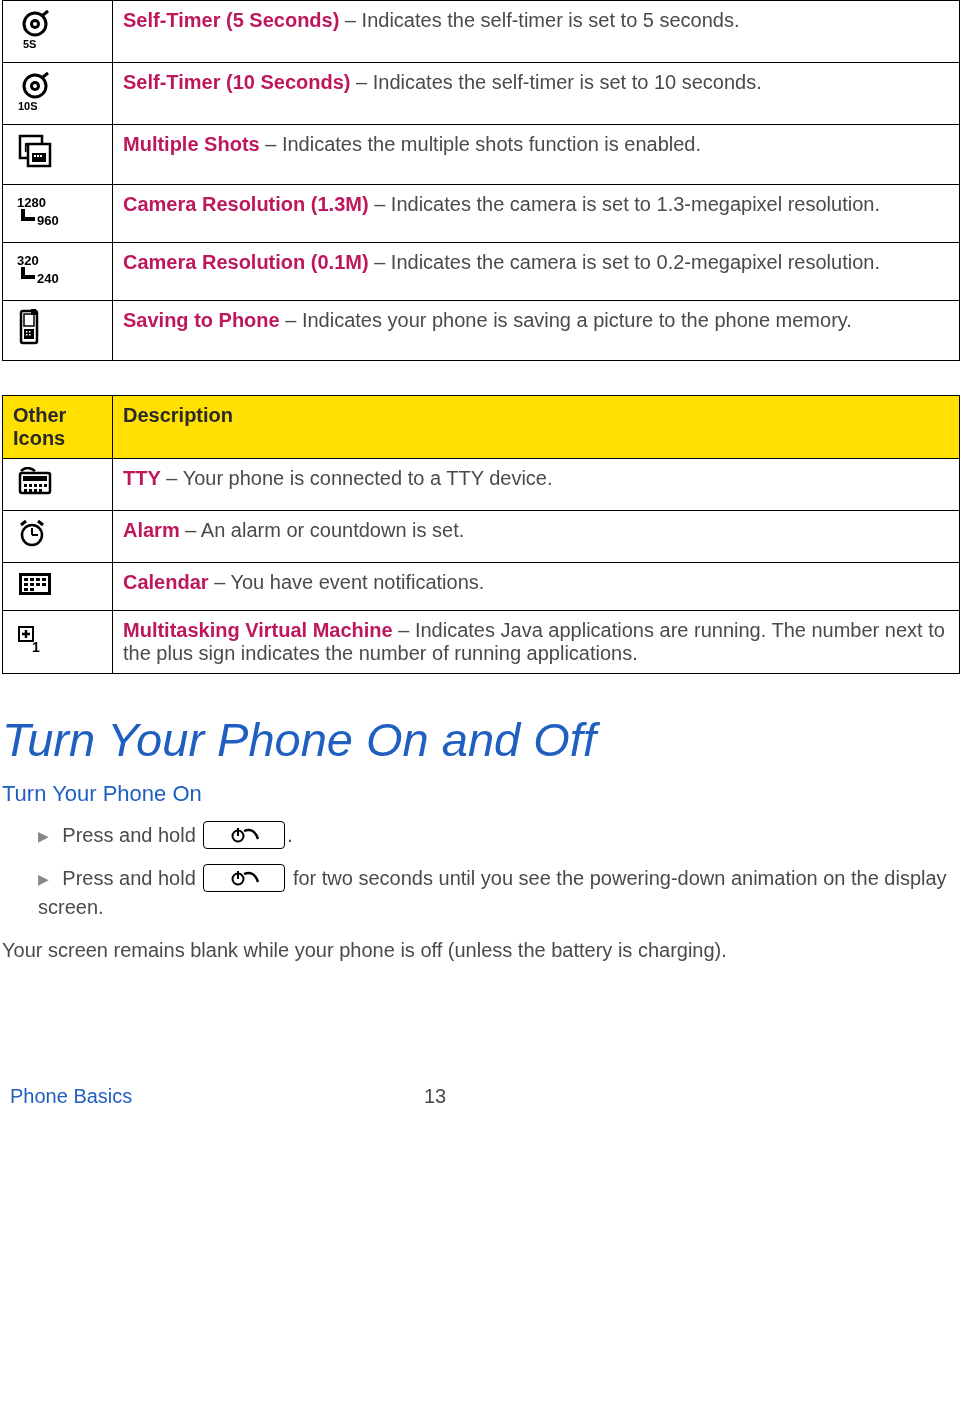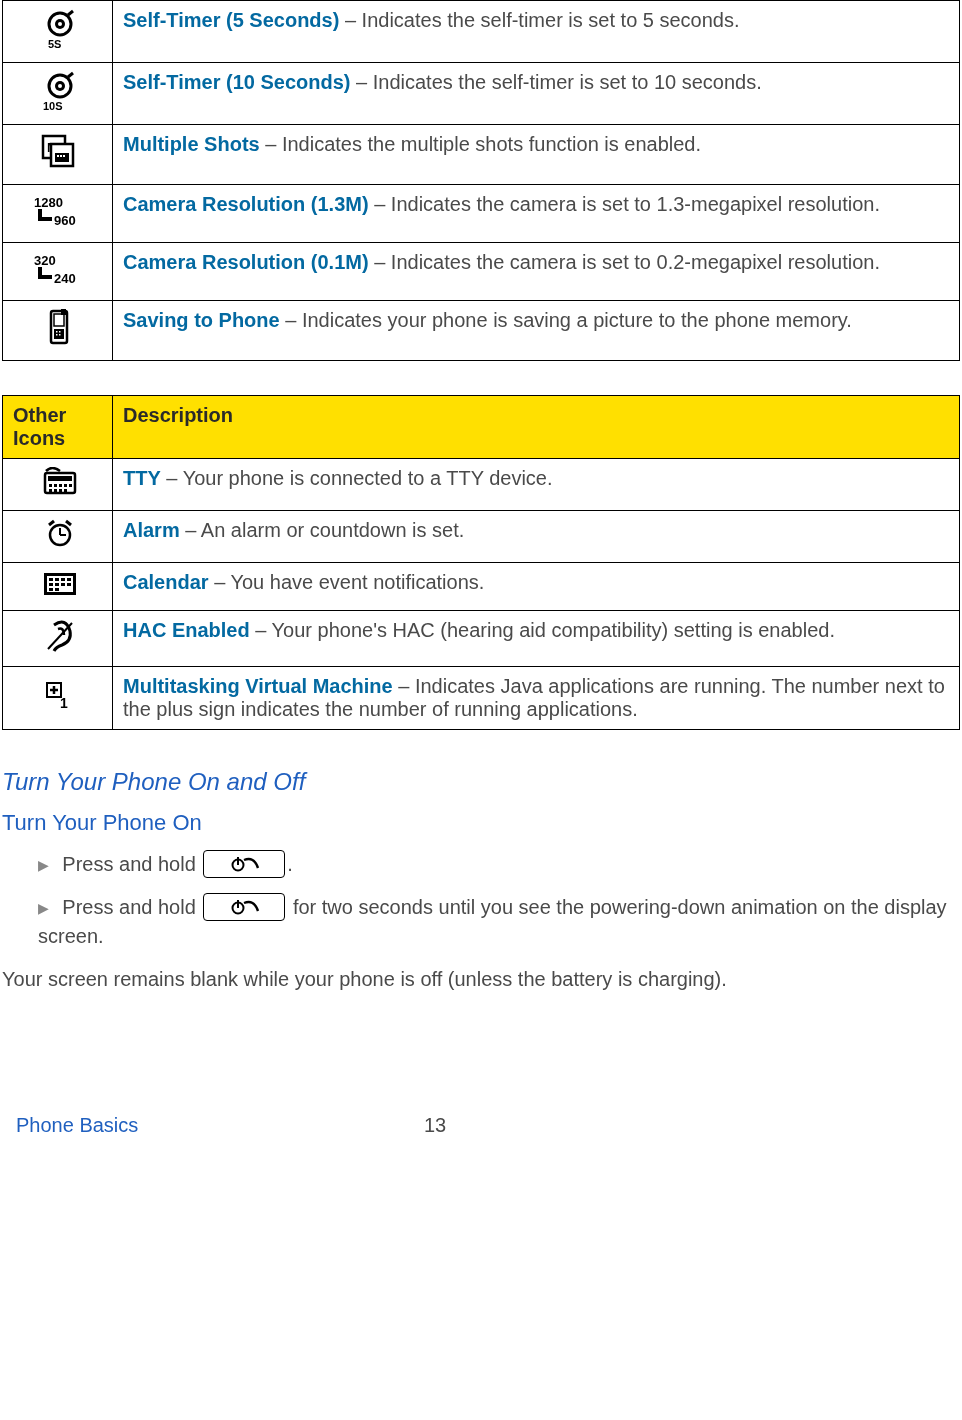--- a/index.html
+++ b/index.html
@@ -22,36 +22,36 @@
   }
   td, th {
     border: 1px solid #000;
     padding: 8px 10px;
     vertical-align: top;
     text-align: left;
   }
   .icon-cell {
     width: 110px;
     vertical-align: middle;
-    text-align: center;
+    text-align: left;
     padding-left: 14px;
   }
-  .desc-cell strong { color: #0369a1; font-weight: bold; }
+  .desc-cell strong { color: #be185d; font-weight: bold; }
   .hdr {
     background: #ffe000;
     font-weight: bold;
     color: #2a2a2a;
     margin-left: 6px;
   }
   .hdr-small { width: 110px; }
   h2.section {
     color: #1f5fbf;
     font-style: italic;
     font-weight: normal;
-    font-size: 24px;
+    font-size: 47px;
     margin: 38px 0 4px 2px;
   }
   h3.sub {
     color: #1f5fbf;
     font-weight: normal;
     font-size: 22px;
     margin: 14px 0 14px 2px;
   }
   .step {
     margin: 14px 0 14px 38px;
@@ -76,21 +76,21 @@
   }
   .key svg { position: absolute; left: 26px; top: 3px; }
   .para { margin: 4px 2px; line-height: 1.45; }
   .footer {
     position: relative;
     margin-top: 120px;
     width: 962px;
     color: #1f5fbf;
     font-size: 20px;
   }
-  .footer-left { position: absolute; left: 16px; }
+  .footer-left { position: absolute; left: 10px; }
   .footer-page { position: absolute; left: 424px; color: #4a4a4a; }
   .ico { display:inline-block; }
   svg { display: block; }
 </style>
 </head>
 <body>
 
 <div class="page">
 
 <table>
@@ -207,28 +207,20 @@
                 <rect x="7" y="12" width="4" height="3" fill="#000"></rect>
                 <rect x="13" y="12" width="4" height="3" fill="#000"></rect>
                 <rect x="19" y="12" width="4" height="3" fill="#000"></rect>
                 <rect x="25" y="12" width="4" height="3" fill="#000"></rect>
                 <rect x="7" y="17" width="4" height="3" fill="#000"></rect>
                 <rect x="13" y="17" width="4" height="3" fill="#000"></rect>
               </svg></span></td>
           <td class="desc-cell"><strong>Calendar</strong><span> – You have event notifications.</span></td>
         </tr>
         <tr>
-          <td class="icon-cell"><span class="ico"><svg xmlns="http://www.w3.org/2000/svg" width="32" height="34" viewBox="0 0 32 34">
-                <path d="M10 6 Q22 -2 26 12 Q28 22 18 26 Q12 28 10 32" fill="none" stroke="#000" stroke-width="3"></path>
-                <path d="M14 10 Q20 8 20 16" fill="none" stroke="#000" stroke-width="2.5"></path>
-                <line x1="4" y1="30" x2="28" y2="4" stroke="#000" stroke-width="2"></line>
-              </svg></span></td>
-          <td class="desc-cell"><strong>HAC Enabled</strong><span> – Your phone's HAC (hearing aid compatibility) setting is enabled.</span></td>
-        </tr>
-        <tr>
           <td class="icon-cell"><span class="ico"><svg xmlns="http://www.w3.org/2000/svg" width="30" height="30" viewBox="0 0 30 30">
                 <rect x="2" y="2" width="14" height="14" fill="#fff" stroke="#000" stroke-width="2"></rect>
                 <line x1="5" y1="9" x2="13" y2="9" stroke="#000" stroke-width="2.5"></line>
                 <line x1="9" y1="5" x2="9" y2="13" stroke="#000" stroke-width="2.5"></line>
                 <text x="15" y="27" font-size="14" font-weight="bold" font-family="Arial">1</text>
               </svg></span></td>
           <td class="desc-cell"><strong>Multitasking Virtual Machine</strong><span> – Indicates Java applications are running. The number next to the plus sign indicates the number of running applications.</span></td>
         </tr>
       </tbody>
 </table>

